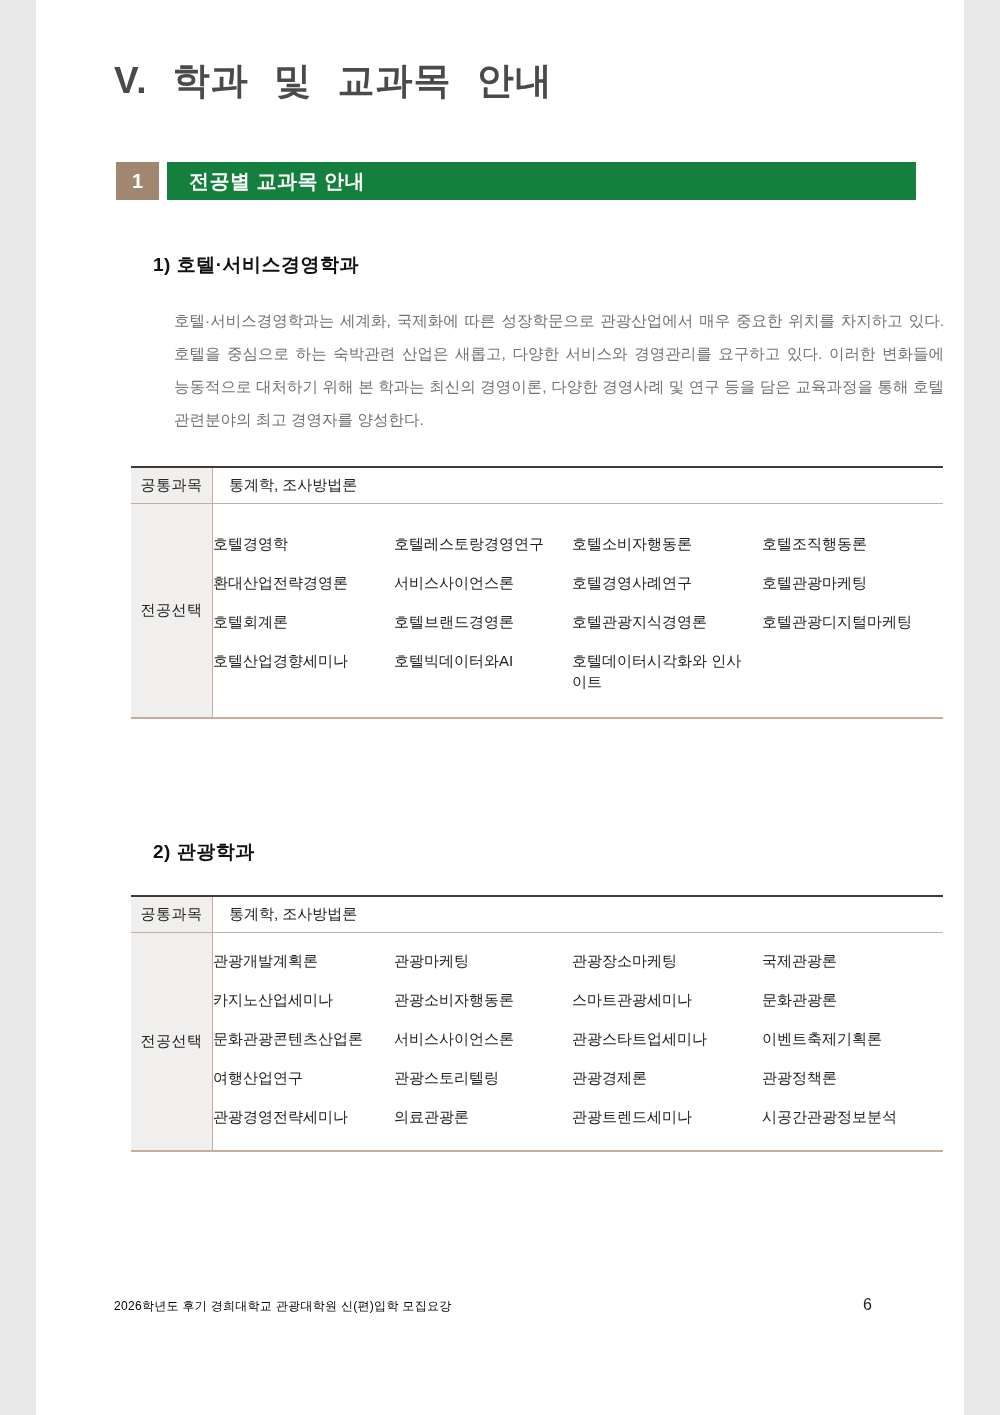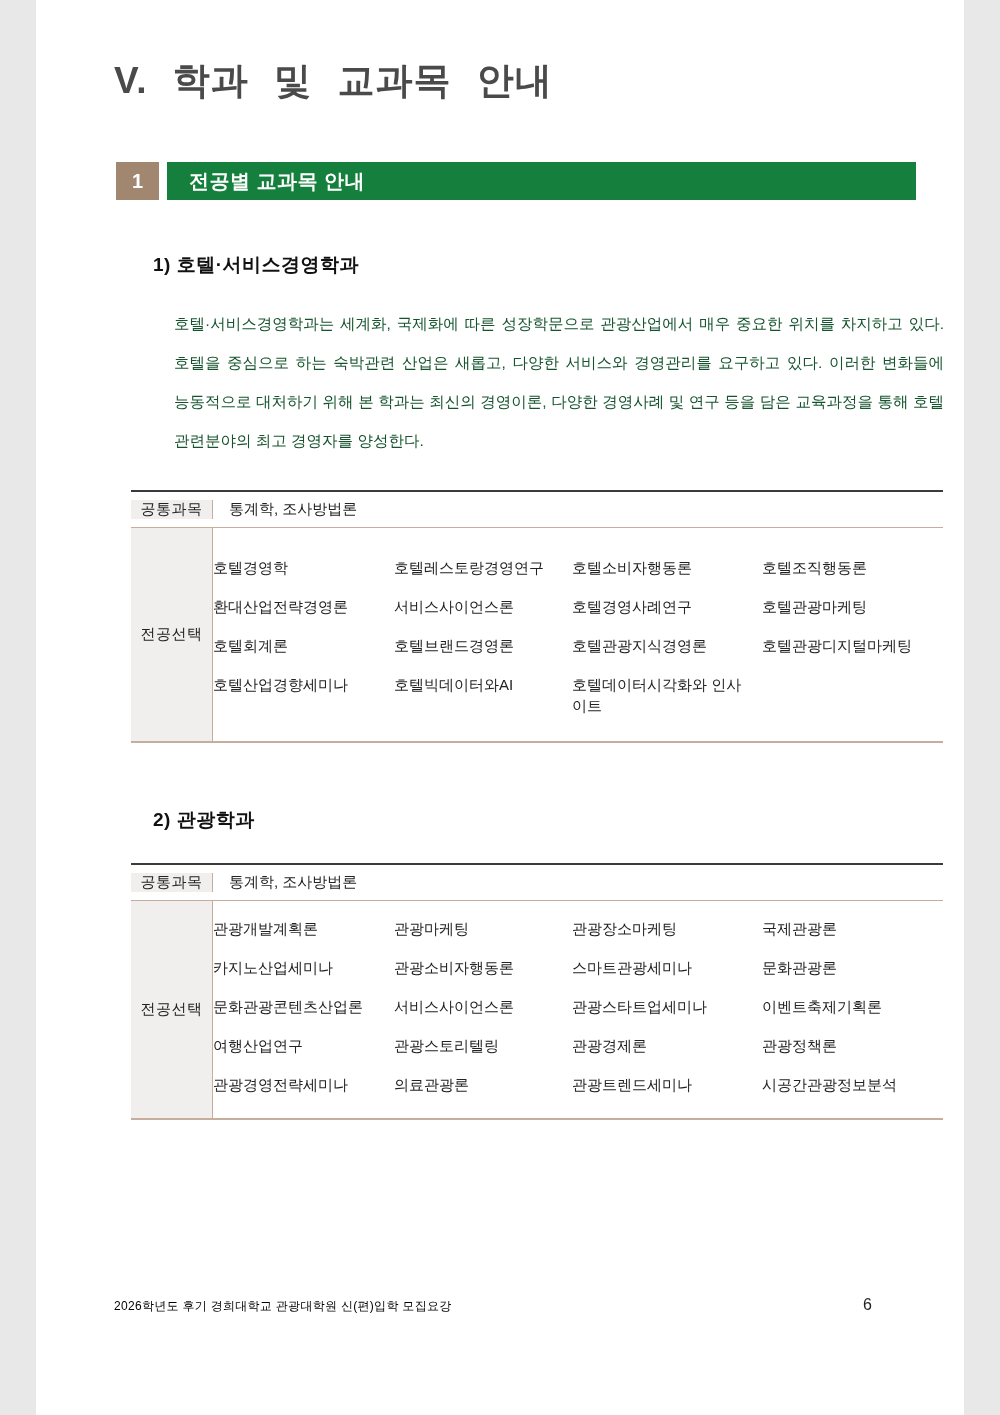--- a/index.html
+++ b/index.html
@@ -28,34 +28,34 @@
     flex:1; background:#15803d; color:#ffffff;
     font-size:20px; font-weight:bold;
     display:flex; align-items:center; padding-left:22px;
     letter-spacing:0.5px;
   }
   .dept-heading {
     margin-left:117px; font-size:19px; font-weight:bold; color:#111111;
     letter-spacing:0.5px;
   }
   .dept-heading.first { margin-top:52px; }
-  .dept-heading.second { margin-top:64px; }
+  .dept-heading.second { margin-top:120px; }
   .dept-desc {
     margin:26px 0 0 138px; width:770px;
-    font-size:15.5px; line-height:39px; color:#14532d;
+    font-size:15.5px; line-height:33px; color:#737373;
     text-align:justify; text-justify:inter-word; word-break:keep-all;
   }
   .course-table {
     margin:30px 0 0 95px; width:812px;
     border-top:2px solid #3d3a37;
     border-bottom:2px solid #c7ad9d;
     font-size:15px; color:#222222;
   }
   .ct-row { display:flex; }
-  .ct-row.common { border-bottom:1px solid #c7ad9d; height:36px;align-items:center; }
+  .ct-row.common { border-bottom:1px solid #c7ad9d; height:36px; }
   .ct-label {
     width:82px; flex:0 0 82px; background:#f1efed;
     border-right:1px solid #c7ad9d;
     display:flex; align-items:center; justify-content:center;
     letter-spacing:0.5px;
   }
   .ct-value { display:flex; align-items:center; padding-left:16px; }
   .course-grid {
     flex:1; display:grid;
     grid-template-columns:181px 178px 190px 1fr;

